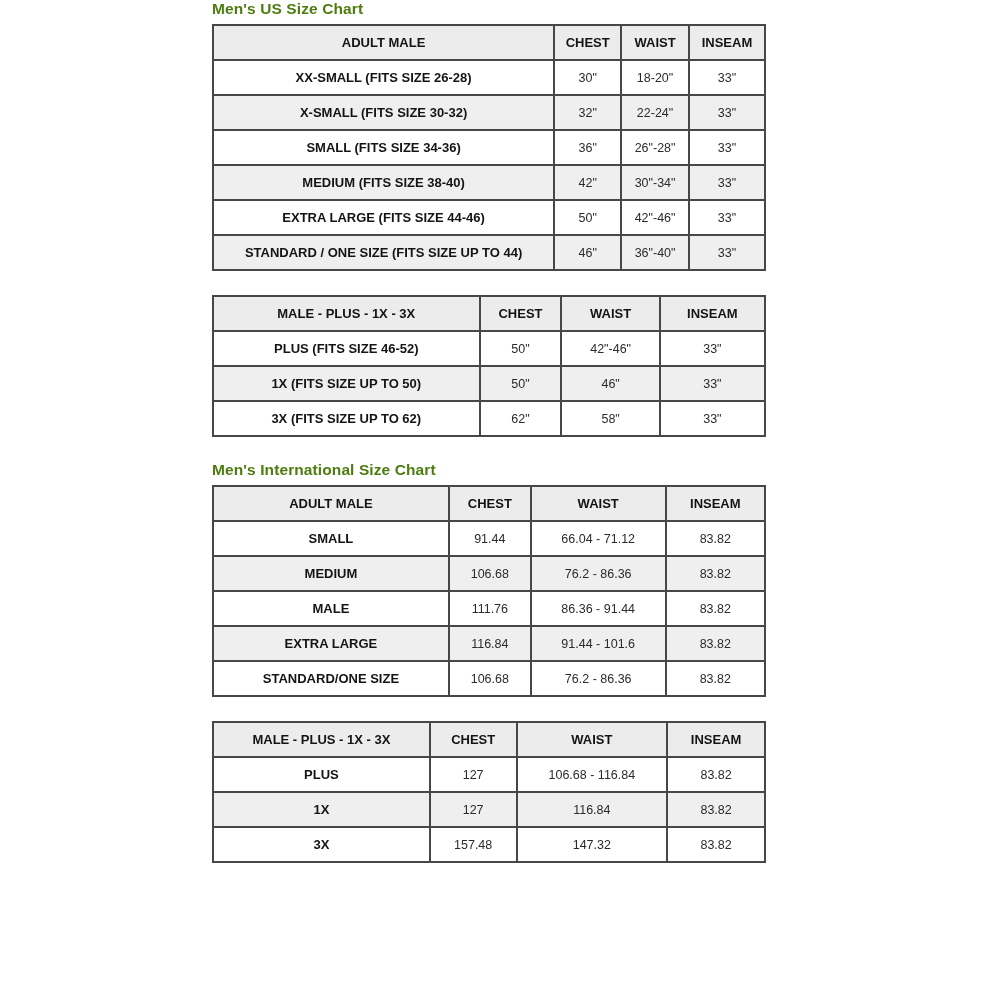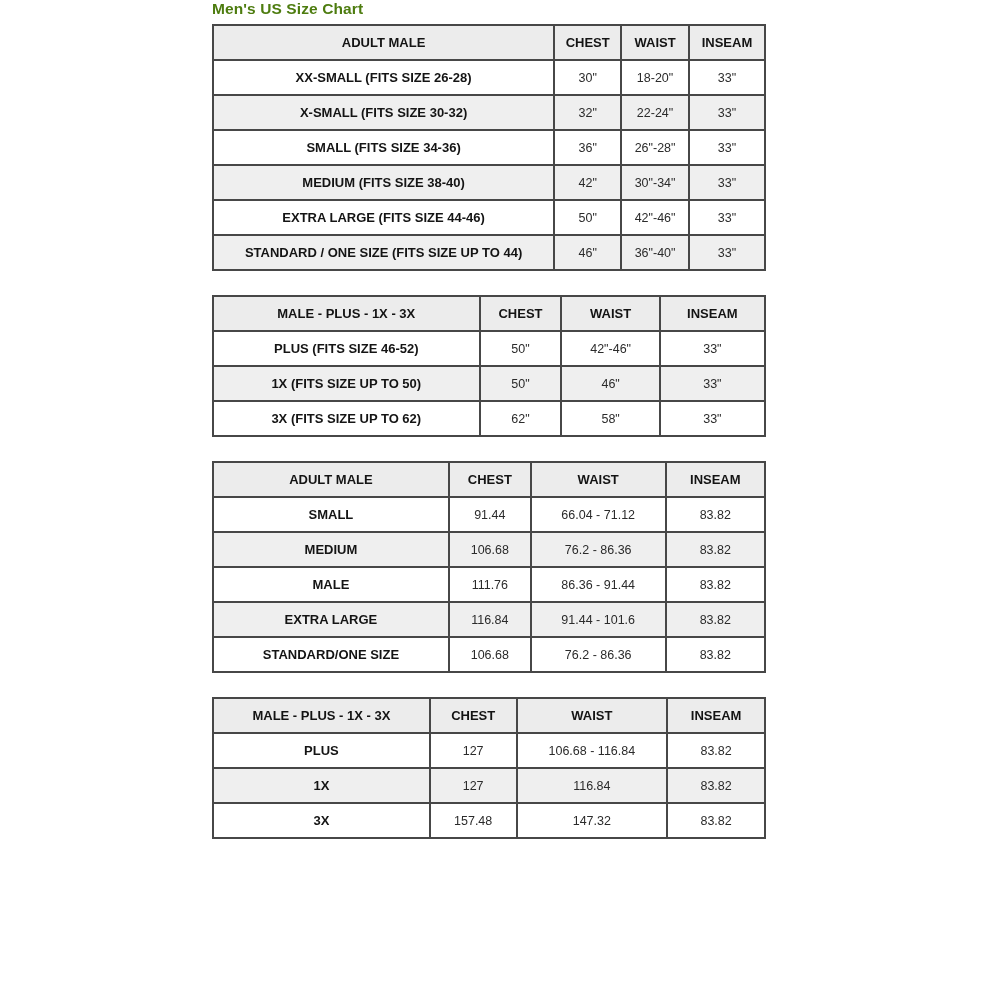--- a/index.html
+++ b/index.html
@@ -120,20 +120,21 @@
             <tr>
               <td class="label">3X (FITS SIZE UP TO 62)</td>
               <td class="val">62"</td>
               <td class="val">58"</td>
               <td class="val">33"</td>
             </tr>
           </tbody>
         </table>
       </div>
 
+    <h1 class="chart-title intl">Men's International Size Chart</h1>
 
     <div>
         <table class="size-table tbl-2">
           <thead>
             <tr>
               <th>ADULT MALE</th>
               <th>CHEST</th>
               <th>WAIST</th>
               <th>INSEAM</th>
             </tr>

